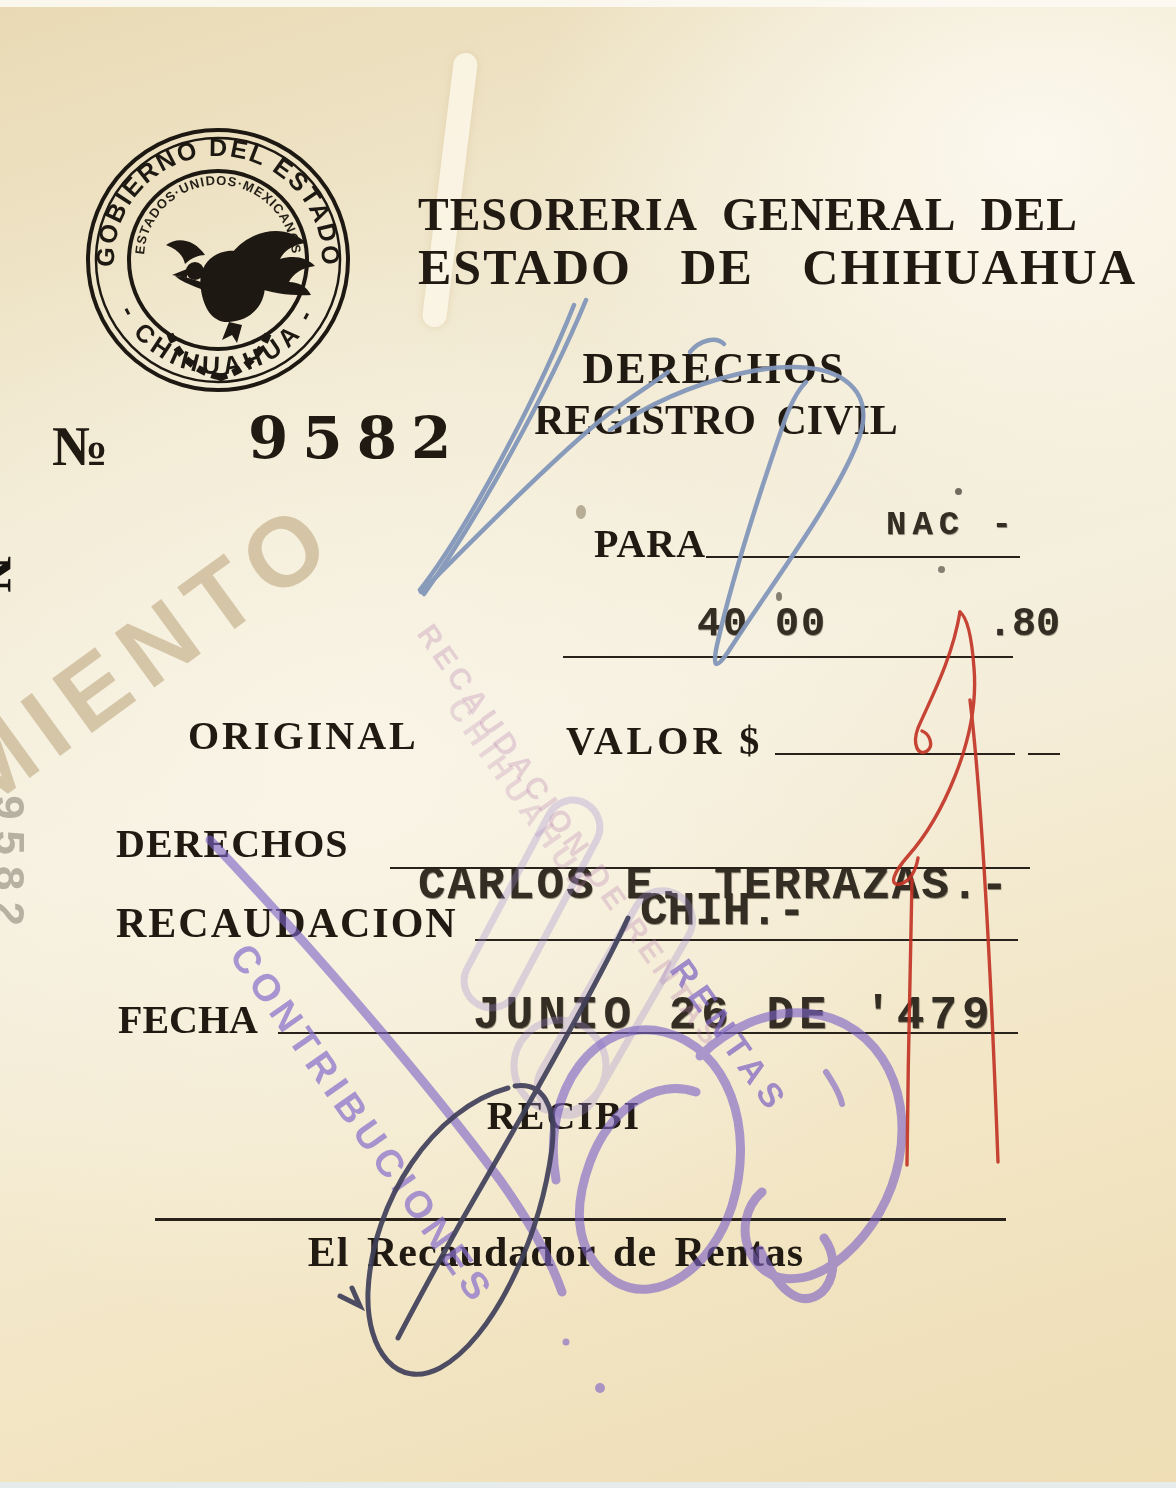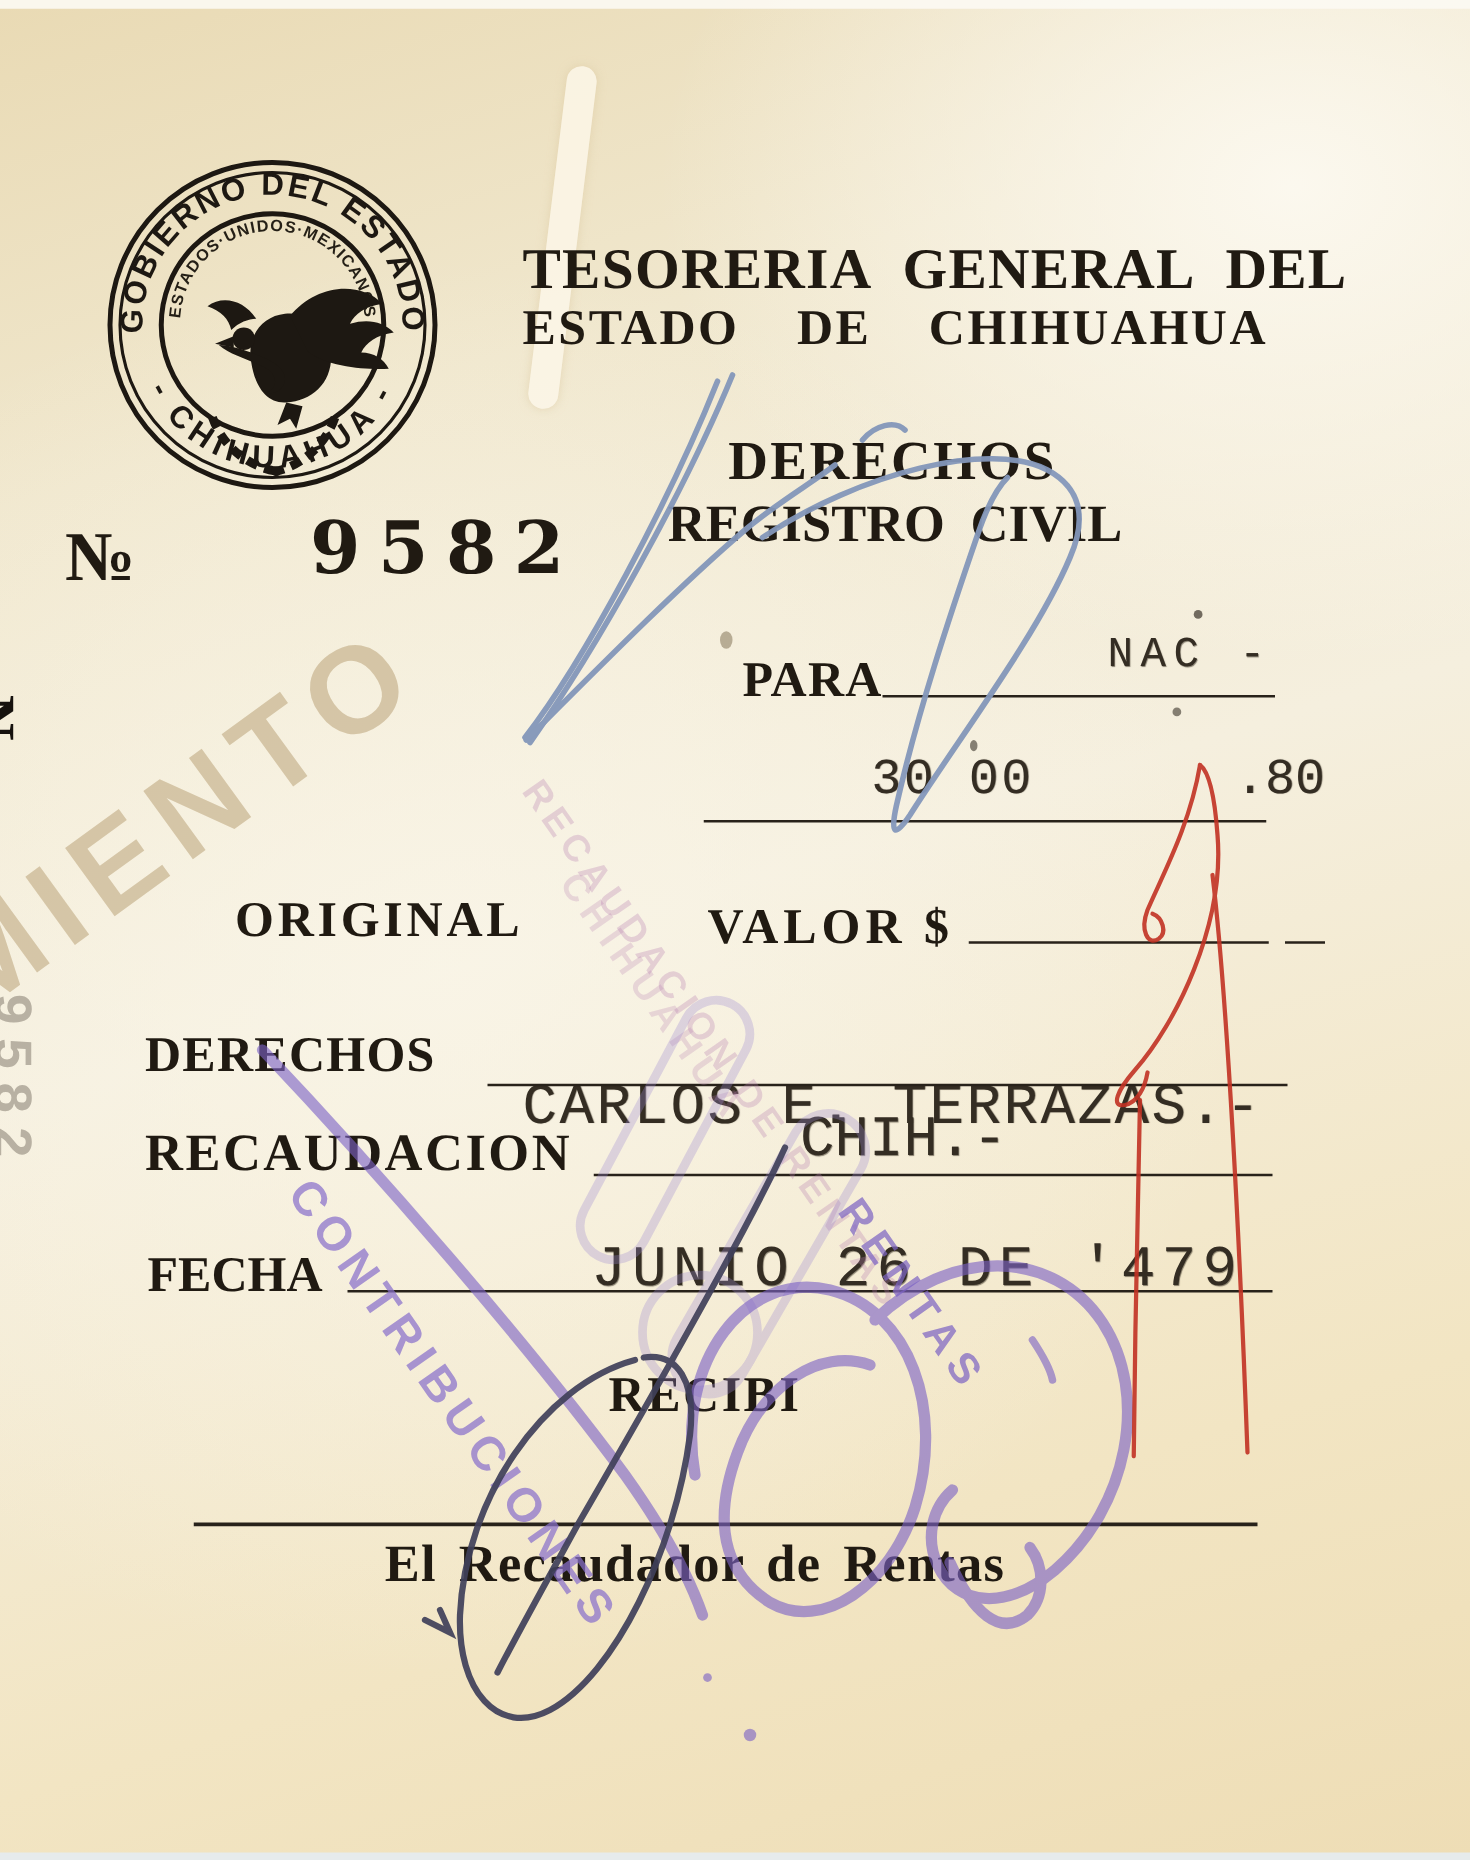--- a/index.html
+++ b/index.html
@@ -5,21 +5,21 @@
   html,body{margin:0;padding:0;background:#777;}
   .page{position:relative;width:1176px;height:1488px;overflow:hidden;
     background:
       radial-gradient(ellipse 820px 620px at 88% 10%, rgba(252,249,240,.95), rgba(252,249,240,0) 62%),
       radial-gradient(ellipse 980px 860px at 30% 52%, rgba(250,246,233,.75), rgba(250,246,233,0) 66%),
       linear-gradient(163deg,#e9dab4 0%,#f0e7cd 22%,#f5efde 48%,#f2e5c3 78%,#eeddb5 100%);
     font-family:"Liberation Serif",serif;}
   .topstrip{position:absolute;left:0;top:0;width:100%;height:7px;background:#fcfaf3;opacity:.9;}
   .bottomstrip{position:absolute;left:0;bottom:0;width:100%;height:6px;background:#e6ebec;}
   .lbl{position:absolute;font-family:"Liberation Serif",serif;font-weight:700;color:#201a12;white-space:nowrap;}
-  .typed{position:absolute;font-family:"Liberation Mono","DejaVu Sans Mono",monospace;font-weight:400;color:#342d23;white-space:nowrap;text-shadow:.6px .6px .7px rgba(48,40,28,.55);text-align:center;}
+  .typed{position:absolute;font-family:"Liberation Mono","DejaVu Sans Mono",monospace;font-weight:700;color:#342d23;white-space:nowrap;text-shadow:.6px .6px .7px rgba(48,40,28,.55);text-align:center;}
   .rule{position:absolute;height:0;border-top:2.5px solid #28221a;}
   .center{transform:translateX(-50%);}
   .stampTxt{position:absolute;white-space:nowrap;font-family:"Liberation Sans",sans-serif;font-weight:700;transform-origin:left top;}
   .ghost{position:absolute;white-space:nowrap;font-family:"Liberation Sans",sans-serif;font-weight:700;color:#c0aa82;opacity:.6;transform-origin:left top;}
   .edgeMark{position:absolute;white-space:nowrap;font-weight:700;transform-origin:center center;}
   .speck{position:absolute;border-radius:50%;background:#3a332a;}
   .tear{position:absolute;left:438px;top:52px;width:24px;height:276px;background:rgba(251,246,232,.85);
         border-radius:14px;transform:rotate(7deg);box-shadow:0 0 8px rgba(220,200,160,.6);}
   .stain{position:absolute;border-radius:50%;}
   svg{position:absolute;left:0;top:0;}
@@ -67,34 +67,34 @@
       <path d="M 91,150 C 103,160 119,162 131,170 C 139,176 137,186 129,188 C 135,190 143,186 144,178 C 145,168 132,162 122,158 C 112,154 100,150 91,150 Z"></path>
     </g>
     <g stroke="#1d1812" fill="none" stroke-width="7" stroke-dasharray="9 6">
       <path d="M 86,208 C 94,231 114,247 137,251"></path>
       <path d="M 184,208 C 176,231 156,247 137,251"></path>
     </g>
     <circle cx="137" cy="251" r="4" fill="#1d1812"></circle>
   </svg>
 
   <div class="lbl" style="left:418px;top:188px;font-size:46px;letter-spacing:1px;word-spacing:14px;">TESORERIA GENERAL DEL</div>
-  <div class="lbl" style="left:418px;top:238px;font-size:40px;letter-spacing:2px;word-spacing:34px;">ESTADO DE CHIHUAHUA</div>
+  <div class="lbl" style="left:418px;top:238px;font-size:50px;letter-spacing:2px;word-spacing:34px;">ESTADO DE CHIHUAHUA</div>
   <div class="lbl center" style="left:714px;top:343px;font-size:44px;letter-spacing:2px;">DERECHOS</div>
   <div class="lbl center" style="left:716px;top:396px;font-size:42px;word-spacing:10px;">REGISTRO CIVIL</div>
 
   <div class="lbl" style="left:52px;top:414px;font-size:56px;">№</div>
   <div class="lbl" style="left:248px;top:404px;font-size:58px;letter-spacing:14px;font-family:'DejaVu Serif',serif;">9582</div>
 
   <div class="lbl" style="left:558px;top:520px;font-size:40px;letter-spacing:1px;margin-left:36px;">PARA</div>
   <div class="typed" style="left:886px;top:506px;font-size:34px;letter-spacing:6px;">NAC -</div>
   <div class="rule" style="left:706px;top:556px;width:314px;"></div>
   <div class="speck" style="left:955px;top:488px;width:7px;height:7px;opacity:.7;"></div>
   <div class="speck" style="left:938px;top:566px;width:7px;height:7px;opacity:.6;"></div>
 
-  <div class="typed" style="left:697px;top:602px;font-size:40px;letter-spacing:2px;">30 00</div>
+  <div class="typed" style="left:697px;top:602px;font-size:40px;letter-spacing:2px;">40 00</div>
   <div class="typed" style="left:988px;top:602px;font-size:40px;">.80</div>
   <div class="speck" style="left:776px;top:592px;width:6px;height:9px;opacity:.6;"></div>
   <div class="rule" style="left:563px;top:656px;width:450px;"></div>
 
   <div class="lbl" style="left:188px;top:712px;font-size:40px;letter-spacing:3px;">ORIGINAL</div>
   <div class="lbl" style="left:566px;top:717px;font-size:40px;letter-spacing:4px;">VALOR $</div>
   <div class="rule" style="left:775px;top:753px;width:240px;"></div>
   <div class="rule" style="left:1028px;top:753px;width:32px;"></div>
 
   <div class="lbl" style="left:116px;top:820px;font-size:40px;letter-spacing:1px;">DERECHOS</div>

